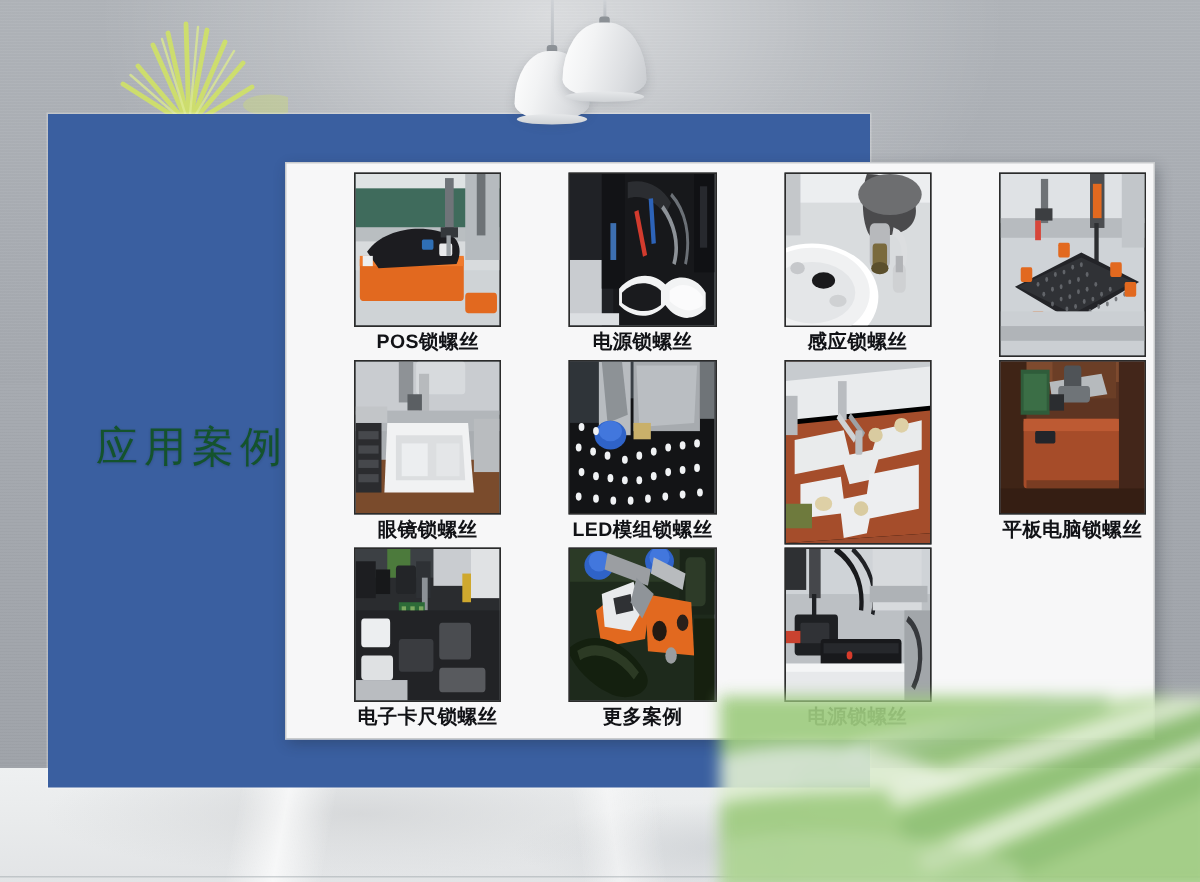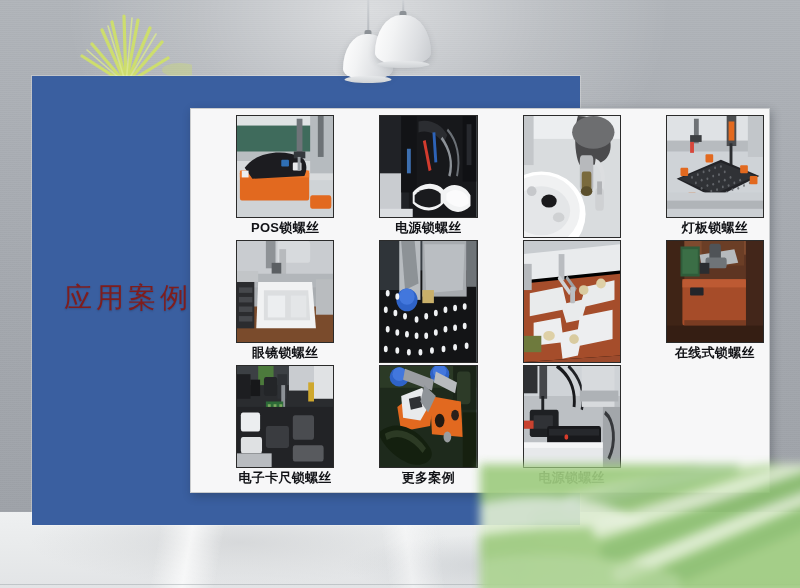--- a/index.html
+++ b/index.html
@@ -138,21 +138,21 @@
     width: 548px; height: 449px;
     background: #3a5fa0;
     box-shadow: 0 0 0 1px rgba(255,255,255,0.25);
   }
 
   .panel-title {
     position: absolute;
     left: 64px; top: 279px;
     font-size: 28px;
     letter-spacing: 4px;
-    color: #7f1d1d;
+    color: #14532d;
     font-weight: 400;
     white-space: nowrap;
     text-shadow: 0 1px 2px rgba(0,0,0,0.18);
   }
 
   
   .card {
     position: absolute;
     left: 190px; top: 108px;
     width: 580px; height: 385px;
@@ -326,20 +326,21 @@
             <ellipse cx="36" cy="62" rx="6" ry="3" fill="#cfd1d3"></ellipse>
             <rect x="58" y="24" width="14" height="22" rx="3" fill="#b7b9bc"></rect>
             <rect x="60" y="34" width="10" height="12" rx="2" fill="#7a6a3d"></rect>
             <ellipse cx="65" cy="46" rx="6" ry="3" fill="#5b4f2c"></ellipse>
             <path d="M74 28 C82 30 84 38 80 46" stroke="#dcdee0" stroke-width="4" fill="none"></path>
             <rect x="74" y="44" width="9" height="14" rx="3" fill="#cfd1d3"></rect>
             <rect x="76" y="40" width="5" height="8" fill="#b1b3b6"></rect>
             <rect x="0" y="0" width="10" height="30" fill="#c4c7ca"></rect>
           </svg>
         </div>
+        <div class="caption">感应锁螺丝</div>
       </div>
 
       <div class="cell">
         <div class="thumb">
           <svg viewBox="0 0 100 74" preserveAspectRatio="none">
             <rect width="100" height="74" fill="#cfd3d7"></rect>
             <rect x="0" y="0" width="100" height="20" fill="#dfe2e5"></rect>
             <rect x="0" y="18" width="100" height="8" fill="#b7bbbf"></rect>
             <rect x="62" y="0" width="10" height="22" fill="#4b4d50"></rect>
             <rect x="64" y="4" width="6" height="14" fill="#e2691f"></rect>
@@ -386,21 +387,20 @@
             <rect x="40" y="28" width="8" height="6" rx="1" fill="#e2691f"></rect>
             <rect x="76" y="36" width="8" height="6" rx="1" fill="#e2691f"></rect>
             <rect x="86" y="44" width="8" height="6" rx="1" fill="#e2691f"></rect>
             <rect x="22" y="56" width="8" height="6" rx="1" fill="#e2691f"></rect>
             <rect x="54" y="62" width="8" height="6" rx="1" fill="#e2691f"></rect>
             <rect x="0" y="56" width="100" height="18" fill="#cbcfd3"></rect>
             <rect x="0" y="62" width="100" height="6" fill="#b0b4b8"></rect>
             <rect x="84" y="0" width="16" height="30" fill="#c2c6ca"></rect>
           </svg>
         </div>
-        <div class="caption">灯板锁螺丝</div>
       </div>
 
       <div class="cell">
         <div class="thumb">
           <svg viewBox="0 0 100 74" preserveAspectRatio="none">
             <rect width="100" height="74" fill="#a9adb1"></rect>
             <rect x="0" y="0" width="100" height="26" fill="#c9ccd0"></rect>
             <rect x="42" y="0" width="34" height="16" rx="2" fill="#d7dadd"></rect>
             <rect x="30" y="0" width="10" height="20" fill="#8e9296"></rect>
             <rect x="44" y="6" width="7" height="22" fill="#b7babd"></rect>
@@ -465,20 +465,21 @@
                 <circle cx="18" cy="67" r="2"></circle>
                 <circle cx="30" cy="68" r="2"></circle>
               <circle cx="42" cy="68" r="2"></circle>
                 <circle cx="54" cy="67" r="2"></circle>
                 <circle cx="66" cy="66" r="2"></circle>
               <circle cx="78" cy="65" r="2"></circle>
                 <circle cx="90" cy="64" r="2"></circle>
             </g>
           </svg>
         </div>
+        <div class="caption">LED模组锁螺丝</div>
       </div>
 
       <div class="cell">
         <div class="thumb">
           <svg viewBox="0 0 100 74" preserveAspectRatio="none">
             <rect width="100" height="74" fill="#9b4a2c"></rect>
             <rect x="0" y="0" width="100" height="16" fill="#c7cbcf"></rect>
             <path d="M0 8 L100 2 L100 20 L0 26 Z" fill="#e9ebed"></path>
             <path d="M0 24 L100 18 L100 70 L0 74 Z" fill="#a8apple"></path>
             <path d="M0 26 L100 20 L100 70 L0 74 Z" fill="#a54d2b"></path>
@@ -512,21 +513,21 @@
             <rect x="44" y="2" width="12" height="12" rx="2" fill="#4f5357"></rect>
             <rect x="40" y="12" width="22" height="8" rx="2" fill="#6f7478"></rect>
             <rect x="34" y="16" width="10" height="8" fill="#2b2d30"></rect>
             <rect x="16" y="28" width="66" height="34" rx="2" fill="#a64c29"></rect>
             <rect x="16" y="28" width="66" height="6" fill="#bd5a33"></rect>
             <rect x="24" y="34" width="14" height="6" rx="1" fill="#23252a"></rect>
             <rect x="18" y="58" width="64" height="8" fill="#7a3c22"></rect>
             <rect x="0" y="62" width="100" height="12" fill="#351e13"></rect>
           </svg>
         </div>
-        <div class="caption">在线式锁螺丝</div>
+        <div class="caption">平板电脑锁螺丝</div>
       </div>
 
       <div class="cell">
         <div class="thumb">
           <svg viewBox="0 0 100 74" preserveAspectRatio="none">
             <rect width="100" height="74" fill="#2a2c2f"></rect>
             <rect x="0" y="0" width="100" height="14" fill="#3c4044"></rect>
             <rect x="22" y="0" width="16" height="14" fill="#4c7a3c"></rect>
             <rect x="54" y="0" width="26" height="18" fill="#c9ccd0"></rect>
             <rect x="80" y="0" width="20" height="24" fill="#e0e2e4"></rect>

